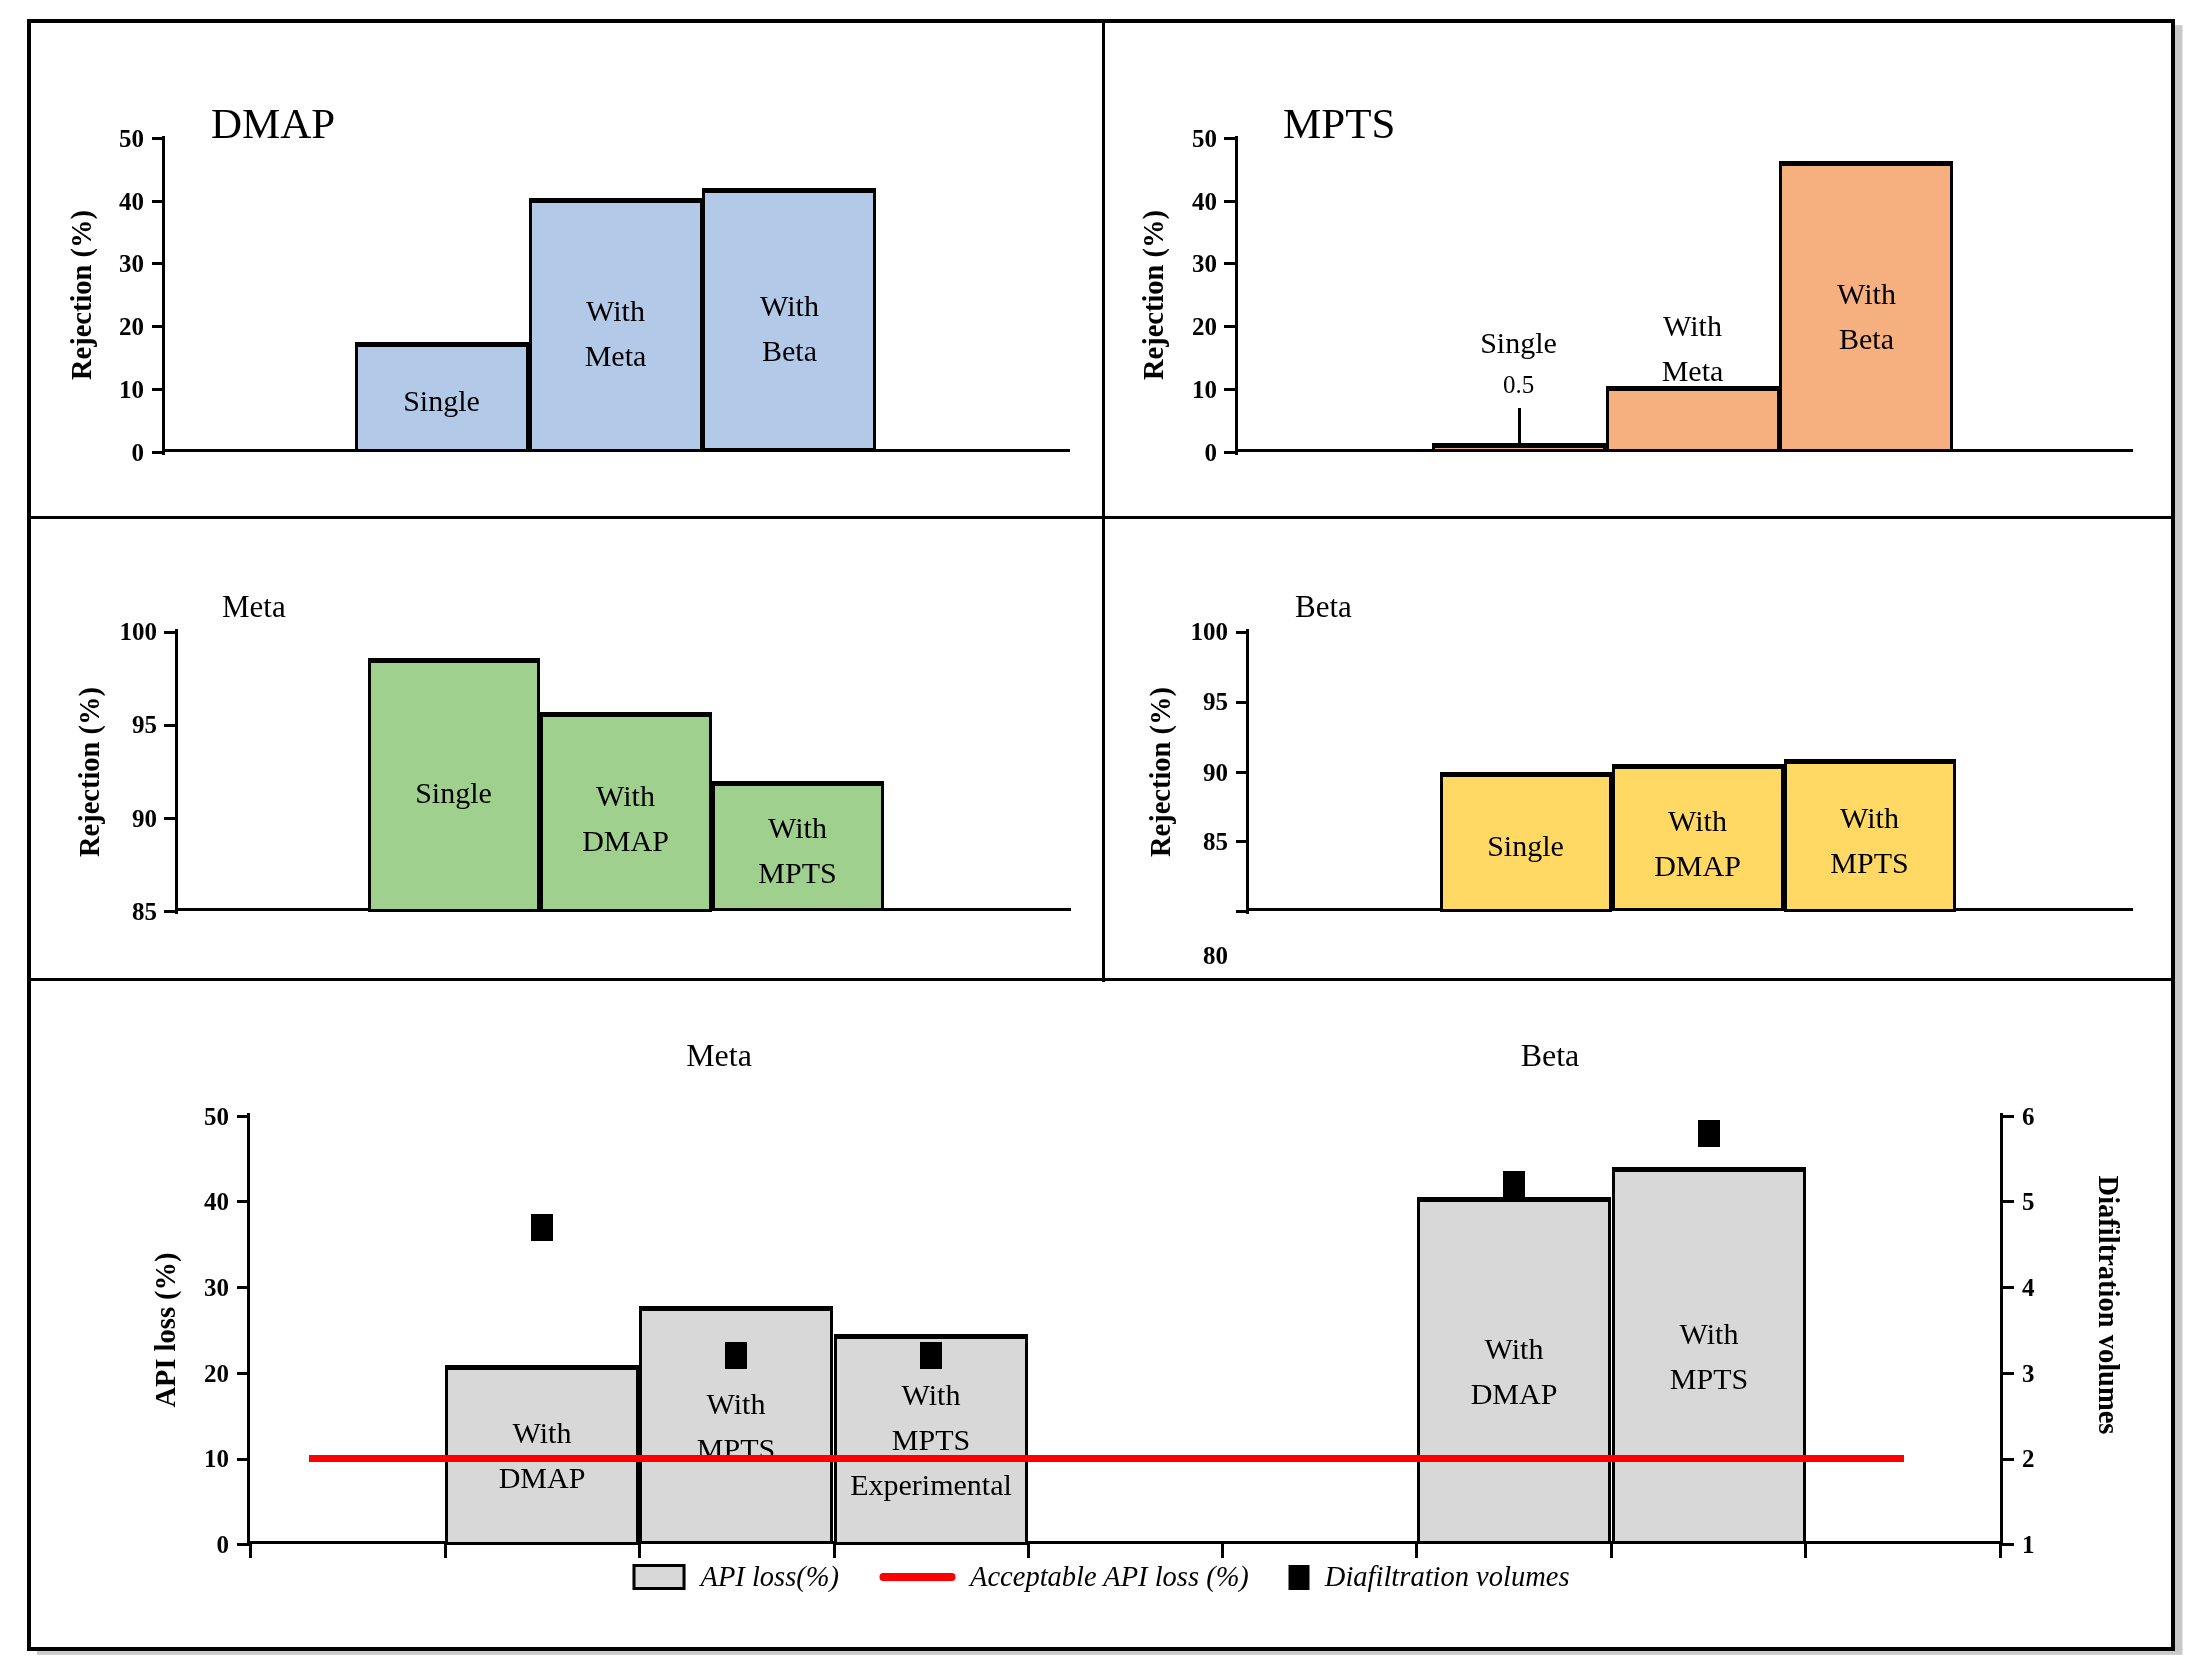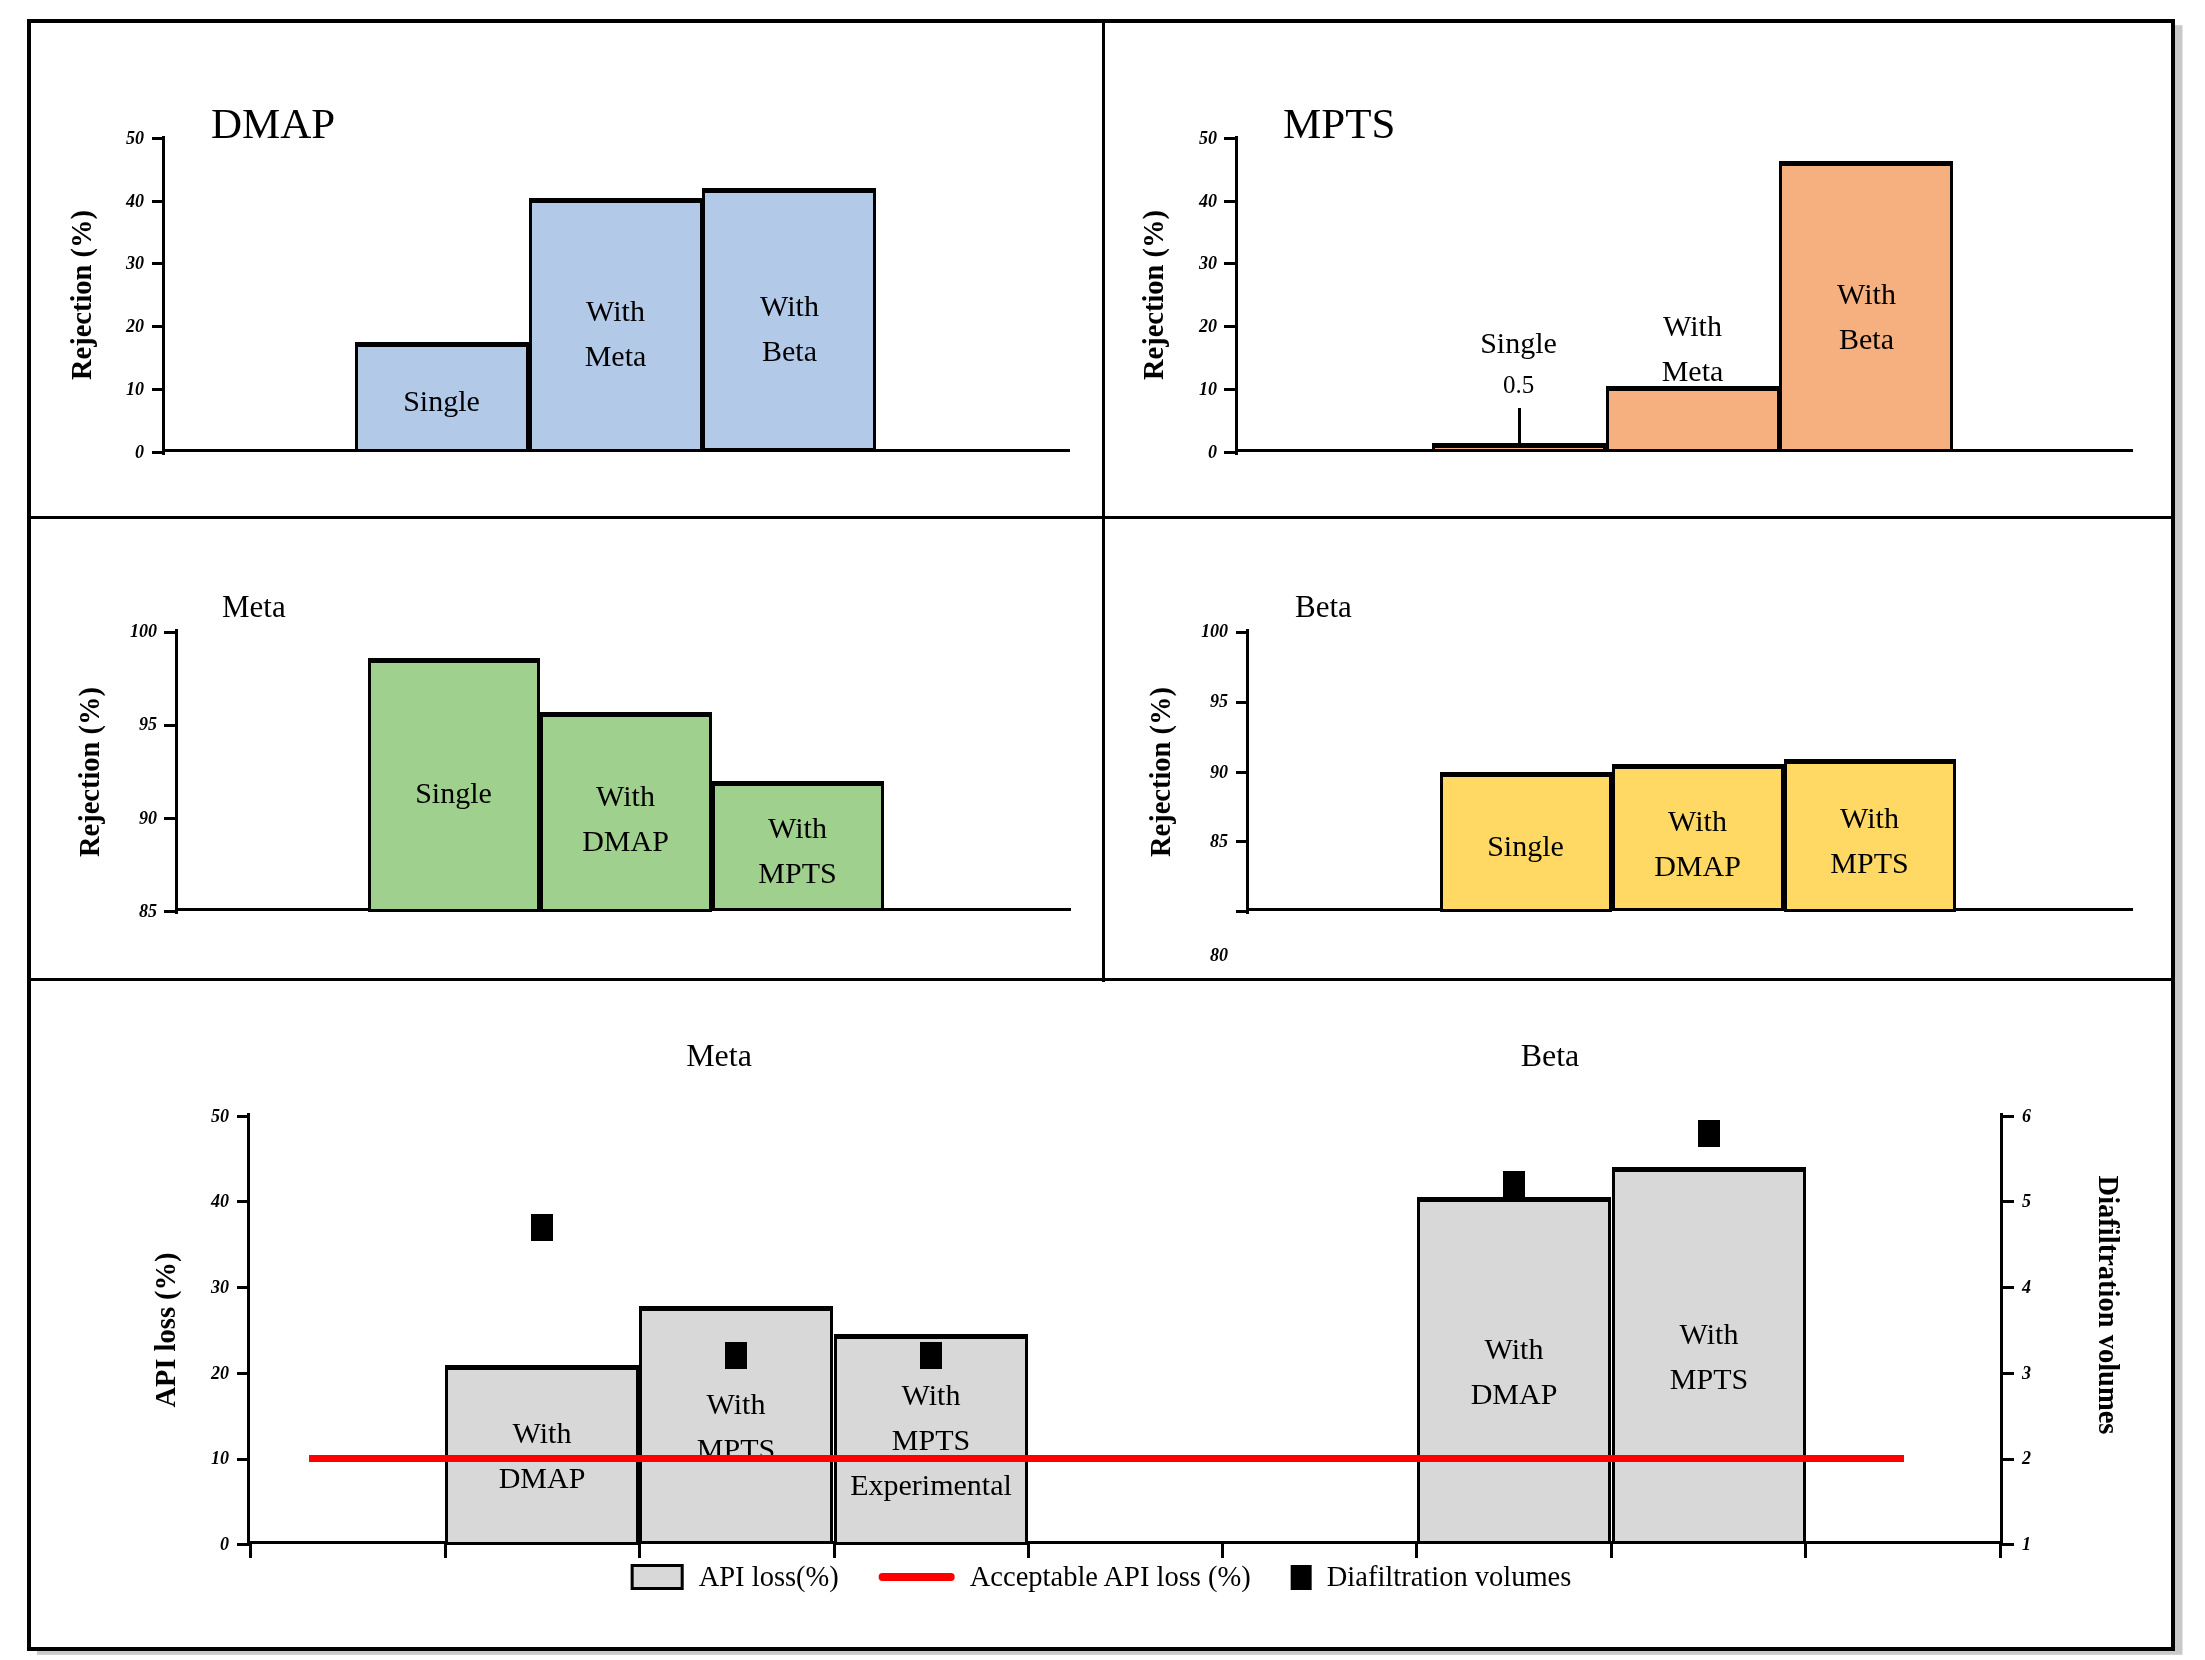--- a/index.html
+++ b/index.html
@@ -4,36 +4,36 @@
 <style>
   html,body{margin:0;padding:0;background:#ffffff;}
   body{width:2205px;height:1661px;position:relative;font-family:"Liberation Serif","DejaVu Serif",serif;color:#000;}
   #fig{position:absolute;left:0;top:0;width:2205px;height:1661px;background:#fff;overflow:hidden;}
   .fig-border{position:absolute;left:27px;top:18.6px;width:2148px;height:1632px;border:4.3px solid #000;box-sizing:border-box;box-shadow:8.7px 5px 0 -1.2px #c9c9c9;}
   .divider{position:absolute;background:#000;}
   .panel{position:absolute;}
   .axis{position:absolute;background:#000;}
   .tick{position:absolute;background:#000;}
   .xtick{position:absolute;background:#000;}
-  .ticklabel{position:absolute;font-size:18px;font-weight:700;line-height:35px;text-align:right;font-style:italic;}
+  .ticklabel{position:absolute;font-size:25px;font-weight:700;line-height:35px;text-align:right;}
   .ticklabel.right{text-align:left;}
   .bar{position:absolute;border:3.1px solid #000;border-top-width:5.6px;box-sizing:border-box;}
   .barlabel{position:absolute;text-align:center;font-size:30px;line-height:45px;}
   .barlabel .vlabel{font-size:25px;line-height:40px;}
   .leader{position:absolute;background:#000;}
   .marker{position:absolute;background:#000;}
   .redline{position:absolute;background:#FF0000;}
   .panel-title{position:absolute;white-space:nowrap;}
   .pt-large{font-size:43px;line-height:50px;}
   .pt-small{font-size:31px;line-height:37px;}
   .axis-title{position:absolute;white-space:nowrap;font-weight:700;font-size:28.5px;transform:translate(-50%,-50%) rotate(-90deg);}
   .axis-title.cw{transform:translate(-50%,-50%) rotate(90deg);}
   .group-title{position:absolute;font-size:32px;line-height:37px;transform:translateX(-50%);white-space:nowrap;}
   .legend{position:absolute;left:1101px;top:1561px;transform:translateX(-50%);display:flex;align-items:center;gap:40px;}
-  .legend-item{display:flex;align-items:center;gap:15px;}
+  .legend-item{display:flex;align-items:center;gap:15px;font-style:italic;}
   .legend-label{font-size:28.5px;white-space:nowrap;}
   .sw-bar{width:53px;height:26px;background:#D8D8D8;border:3.1px solid #000;box-sizing:border-box;}
   .sw-line{width:76px;height:7.4px;background:#FF0000;border-radius:3.7px;}
   .sw-square{width:21px;height:25px;background:#000;}
 </style>
 </head>
 <body>
 
 <div id="fig">
   <div class="fig-border"></div>

